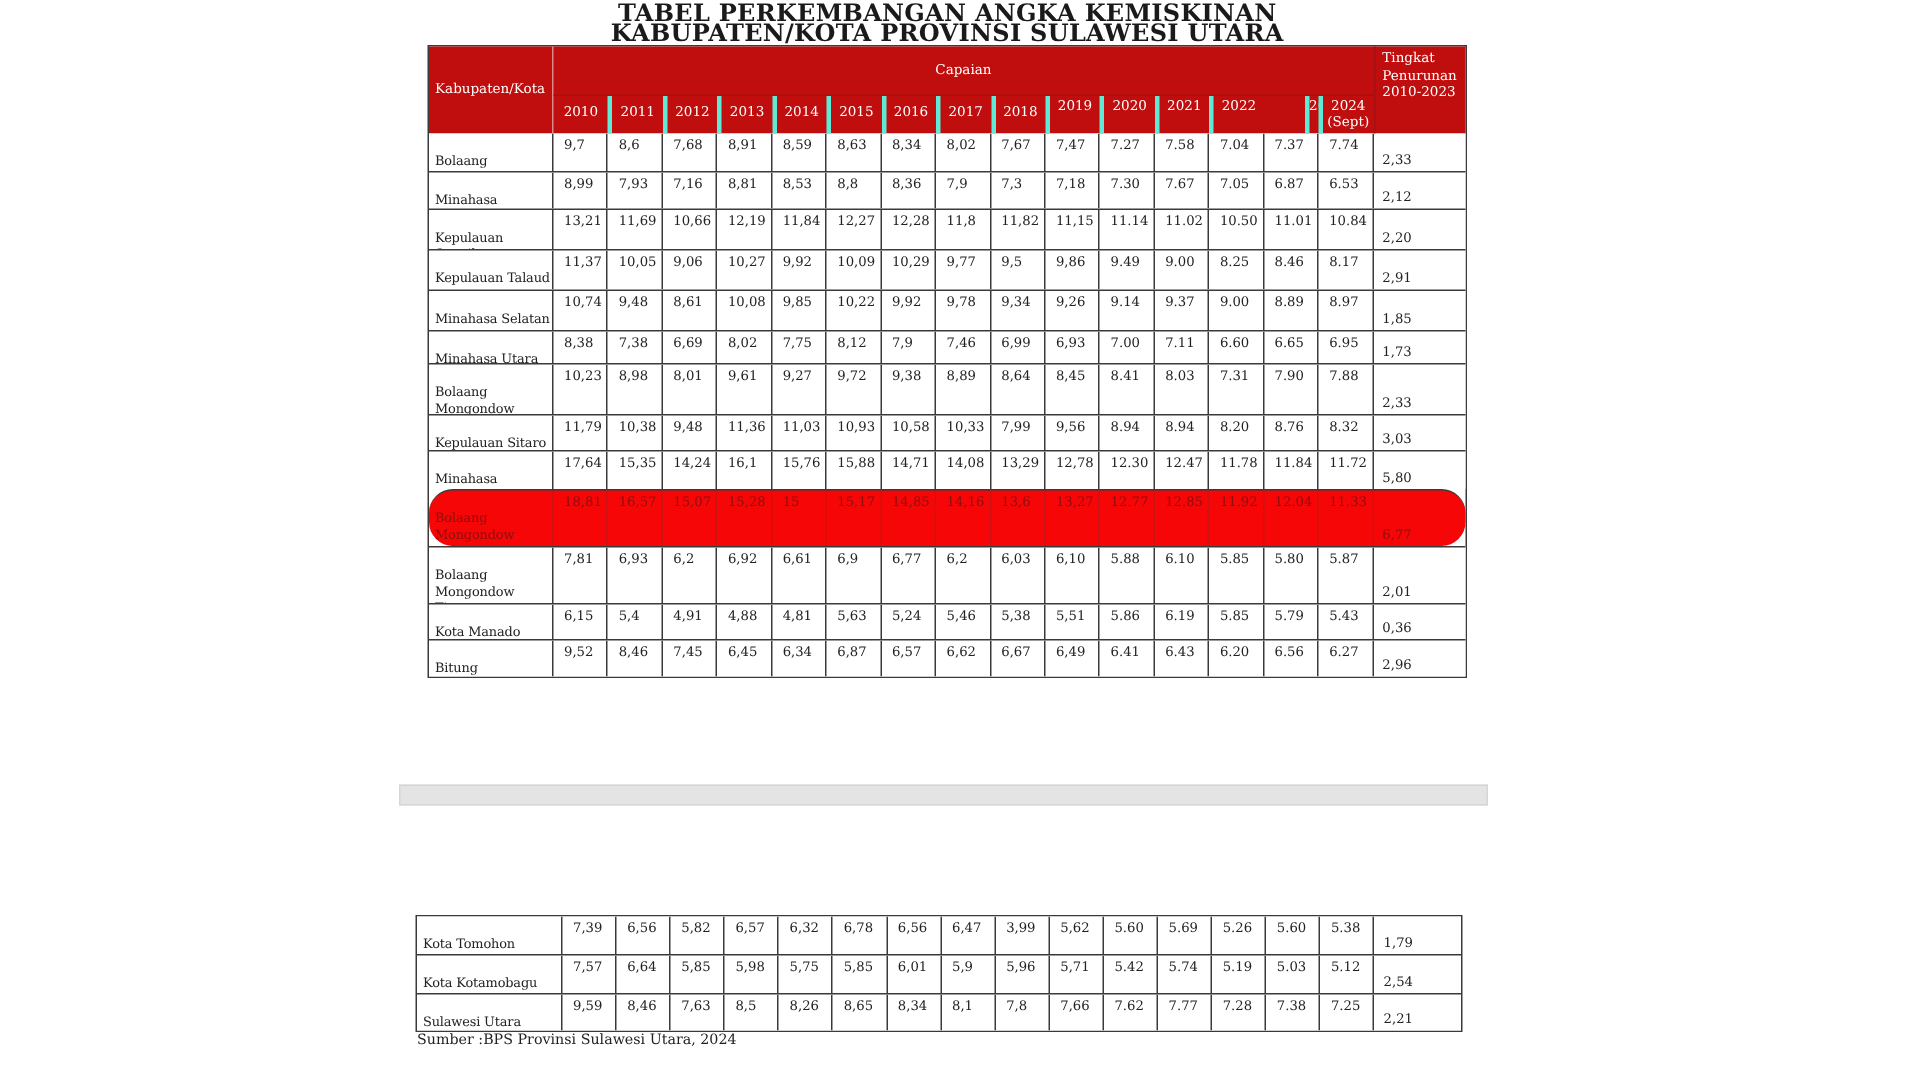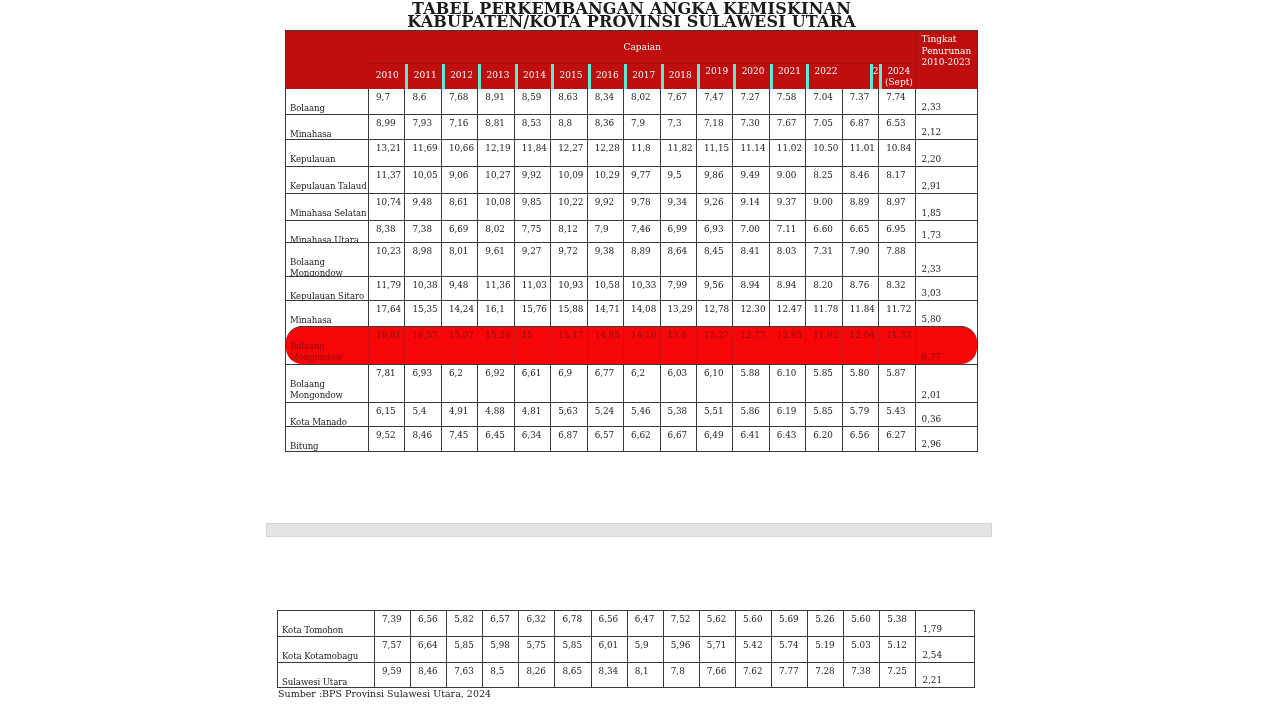--- a/index.html
+++ b/index.html
@@ -119,20 +119,21 @@
 
 <div class="page">
 
   <div class="doc-title">
     <div>TABEL PERKEMBANGAN ANGKA KEMISKINAN</div>
     <div>KABUPATEN/KOTA PROVINSI SULAWESI UTARA</div>
   </div>
 
   <div class="tbl" id="main-table">
     <div class="thead">
+      <div class="hc hc-region">Kabupaten/Kota</div>
       <div class="hc hc-capaian">Capaian</div>
       <div class="hc hc-tingkat">Tingkat Penurunan 2010-2023</div>
     <div class="hc hc-year first" style="grid-column: 2;">2010</div>
         <div class="hc hc-year" style="grid-column: 3;">2011</div>
         <div class="hc hc-year" style="grid-column: 4;">2012</div>
         <div class="hc hc-year" style="grid-column: 5;">2013</div>
         <div class="hc hc-year" style="grid-column: 6;">2014</div>
         <div class="hc hc-year" style="grid-column: 7;">2015</div>
         <div class="hc hc-year" style="grid-column: 8;">2016</div>
         <div class="hc hc-year" style="grid-column: 9;">2017</div>
@@ -402,21 +403,21 @@
         <div class="trow r0" style="height: 25px;">
           <div class="cell cname">Kota Tomohon</div>
           <div class="cell cval">7,39</div>
           <div class="cell cval">6,56</div>
           <div class="cell cval">5,82</div>
           <div class="cell cval">6,57</div>
           <div class="cell cval">6,32</div>
           <div class="cell cval">6,78</div>
           <div class="cell cval">6,56</div>
           <div class="cell cval">6,47</div>
-          <div class="cell cval">7,52</div>
+          <div class="cell cval">3,99</div>
           <div class="cell cval">5,62</div>
           <div class="cell cval">5.60</div>
           <div class="cell cval">5.69</div>
           <div class="cell cval">5.26</div>
           <div class="cell cval">5.60</div>
           <div class="cell cval">5.38</div>
           <div class="cell cting">1,79</div>
         </div>
         <div class="trow r1" style="height: 26px;">
           <div class="cell cname">Kota Kotamobagu</div>

